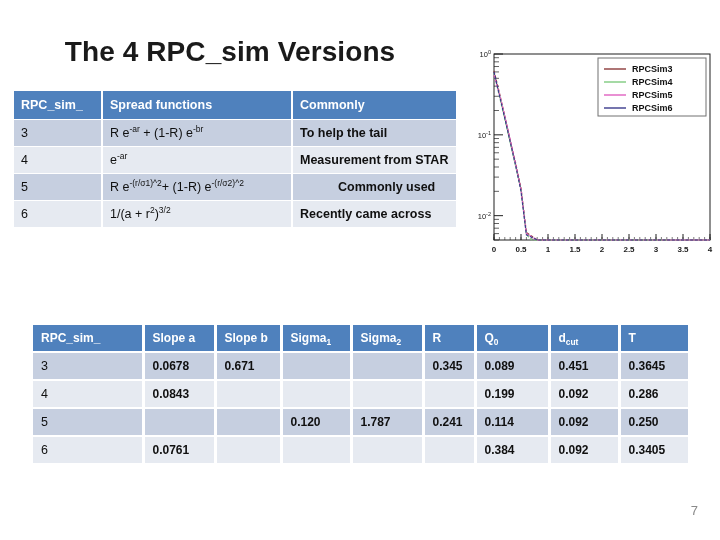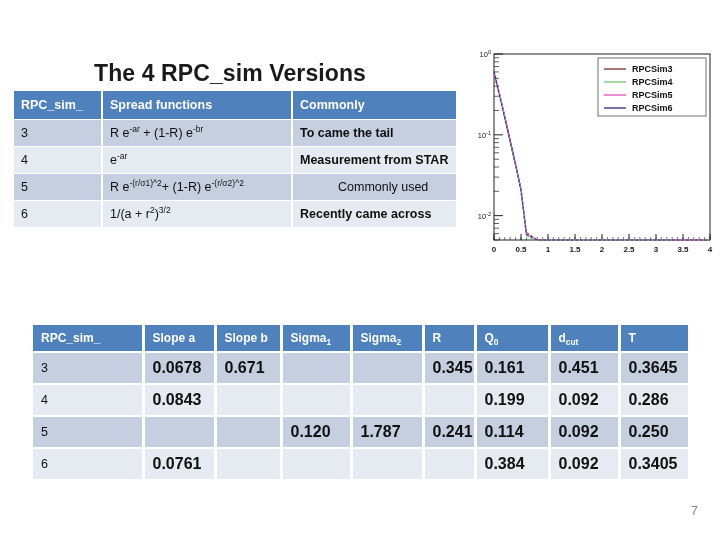--- a/index.html
+++ b/index.html
@@ -15,25 +15,24 @@
     position: relative;
   }
 
   
   .slide-title {
     position: absolute;
     left: 0;
     top: 36px;
     width: 460px;
     text-align: center;
-    font-size: 23px;
+    font-size: 28px;
     font-weight: bold;
     color: #1a1a1a;
     letter-spacing: 0.1px;
-    margin-top: 24px;
   }
 
   
   .table1 {
     position: absolute;
     left: 14px;
     top: 91px;
     width: 442px;
     border-collapse: collapse;
     table-layout: fixed;
@@ -57,21 +56,21 @@
     padding-bottom: 6px;
   }
   .table1 tbody tr.rowA td { background: #c6cfe0; color: #101010; }
   .table1 tbody tr.rowB td { background: #e6eaf1; color: #101010; }
   .t1-c0 { width: 88px; }
   .t1-c1 { width: 190px; }
   .t1-c2 { width: 164px; }
   .cell-num { font-size: 13px; color: #2a2a2a; }
   .cell-formula { font-size: 13.5px; color: #111111; white-space: nowrap; }
   .cell-comment { font-size: 13px; color: #111111; font-weight: bold; }
-  .cell-comment.thin { font-weight: normal; padding-left: 45px; }
+  .cell-comment.thin { font-weight: bold; padding-left: 45px; }
   sup { font-size: 0.68em; vertical-align: super; line-height: 0; }
 
   
   .chart-wrap {
     position: absolute;
     left: 462px;
     top: 28px;
     width: 252px;
     height: 250px;
     background: #ffffff;
@@ -96,21 +95,21 @@
     white-space: nowrap;
   }
   .table2 th:last-child, .table2 td:last-child { border-right: none; }
   .table2 thead th {
     background: #4f81bd;
     color: #ffffff;
     font-weight: bold;
   }
   .table2 tbody tr.rowA td { background: #c6cfe0; color: #101010; }
   .table2 tbody tr.rowB td { background: #e6eaf1; color: #101010; }
-  .table2 tbody td { font-weight: bold; font-size: 16px; }
+  .table2 tbody td { font-weight: bold; font-size: 12px; }
   .table2 tbody td.idcell { font-weight: normal; font-size: 12.5px; color: #2a2a2a; }
   .t2-c0 { width: 110px; }
   .t2-c1 { width: 72px; }
   .t2-c2 { width: 66px; }
   .t2-c3 { width: 70px; }
   .t2-c4 { width: 72px; }
   .t2-c5 { width: 52px; }
   .t2-c6 { width: 74px; }
   .t2-c7 { width: 70px; }
   .t2-c8 { width: 69px; }
@@ -247,21 +246,21 @@
     <tr>
       <th>RPC_sim_</th>
       <th>Spread functions</th>
       <th>Commonly</th>
     </tr>
   </thead>
   <tbody>
     <tr class="rowA">
       <td class="cell-num">3</td>
       <td class="cell-formula">R e<sup>-ar</sup> + (1-R) e<sup>-br</sup></td>
-      <td class="cell-comment">To came the tail</td>
+      <td class="cell-comment">To help the tail</td>
     </tr>
     <tr class="rowB">
       <td class="cell-num">4</td>
       <td class="cell-formula">e<sup>-ar</sup></td>
       <td class="cell-comment">Measurement from STAR</td>
     </tr>
     <tr class="rowA">
       <td class="cell-num">5</td>
       <td class="cell-formula">R e<sup>-(r/σ1)^2</sup>+ (1-R) e<sup>-(r/σ2)^2</sup></td>
       <td class="cell-comment thin">Commonly used</td>
@@ -300,21 +299,21 @@
     </tr>
   </thead>
   <tbody id="table2-body">
       <tr class="rowA">
         <td class="idcell">3</td>
         <td>0.0678</td>
         <td>0.671</td>
         <td></td>
         <td></td>
         <td>0.345</td>
-        <td>0.161</td>
+        <td>0.089</td>
         <td>0.451</td>
         <td>0.3645</td>
       </tr>
       <tr class="rowB">
         <td class="idcell">4</td>
         <td>0.0843</td>
         <td></td>
         <td></td>
         <td></td>
         <td></td>

